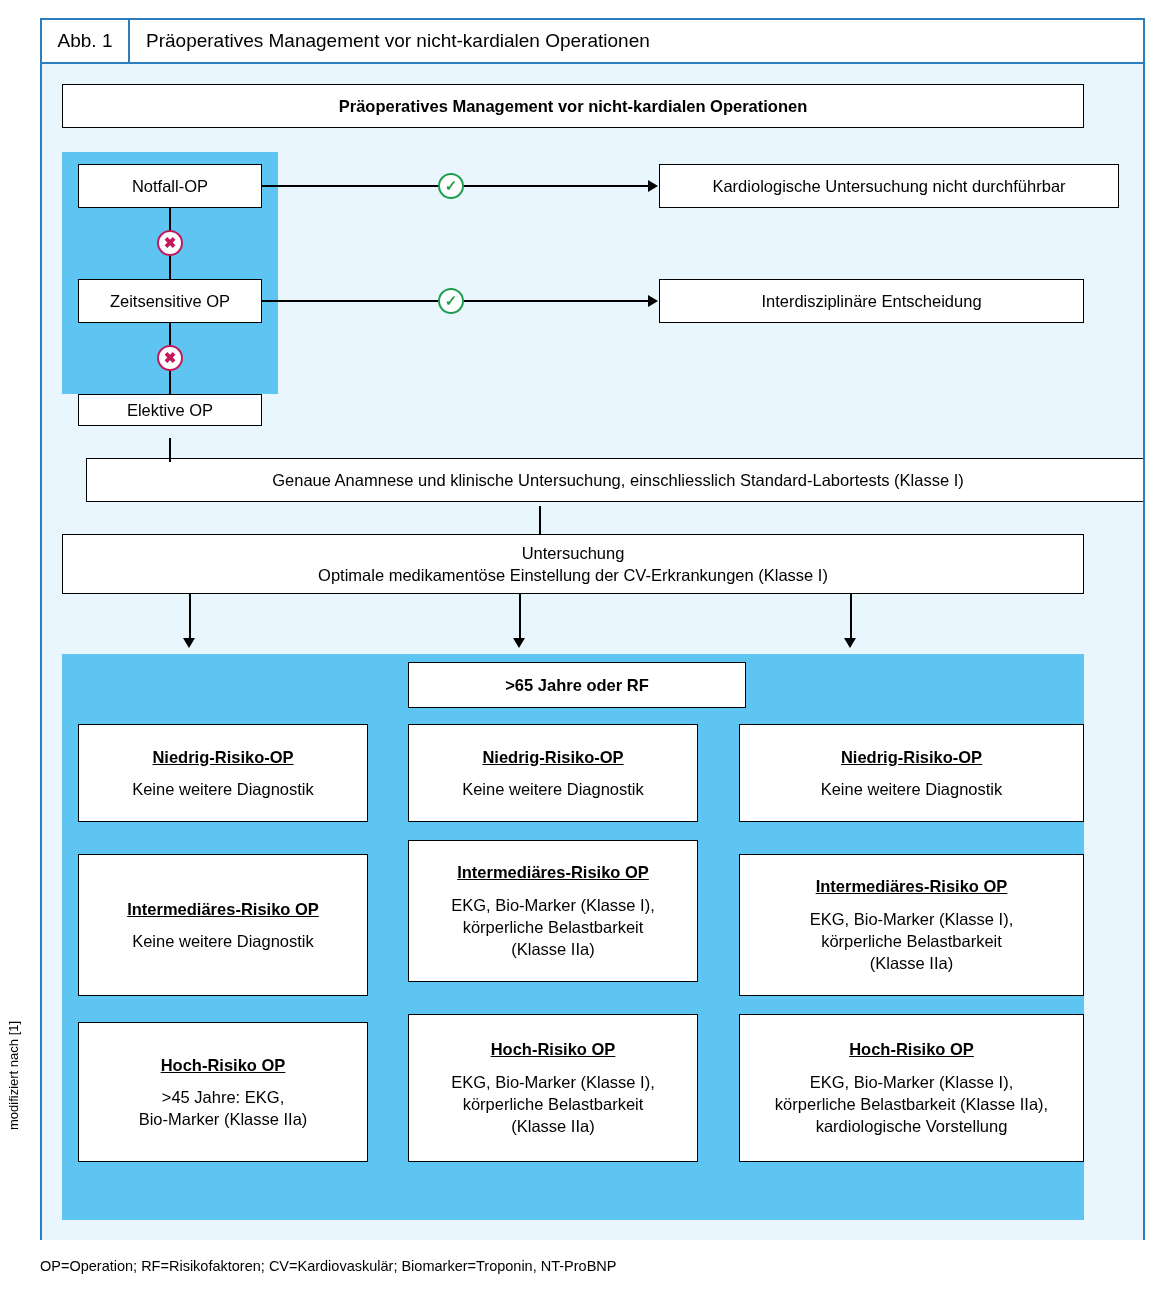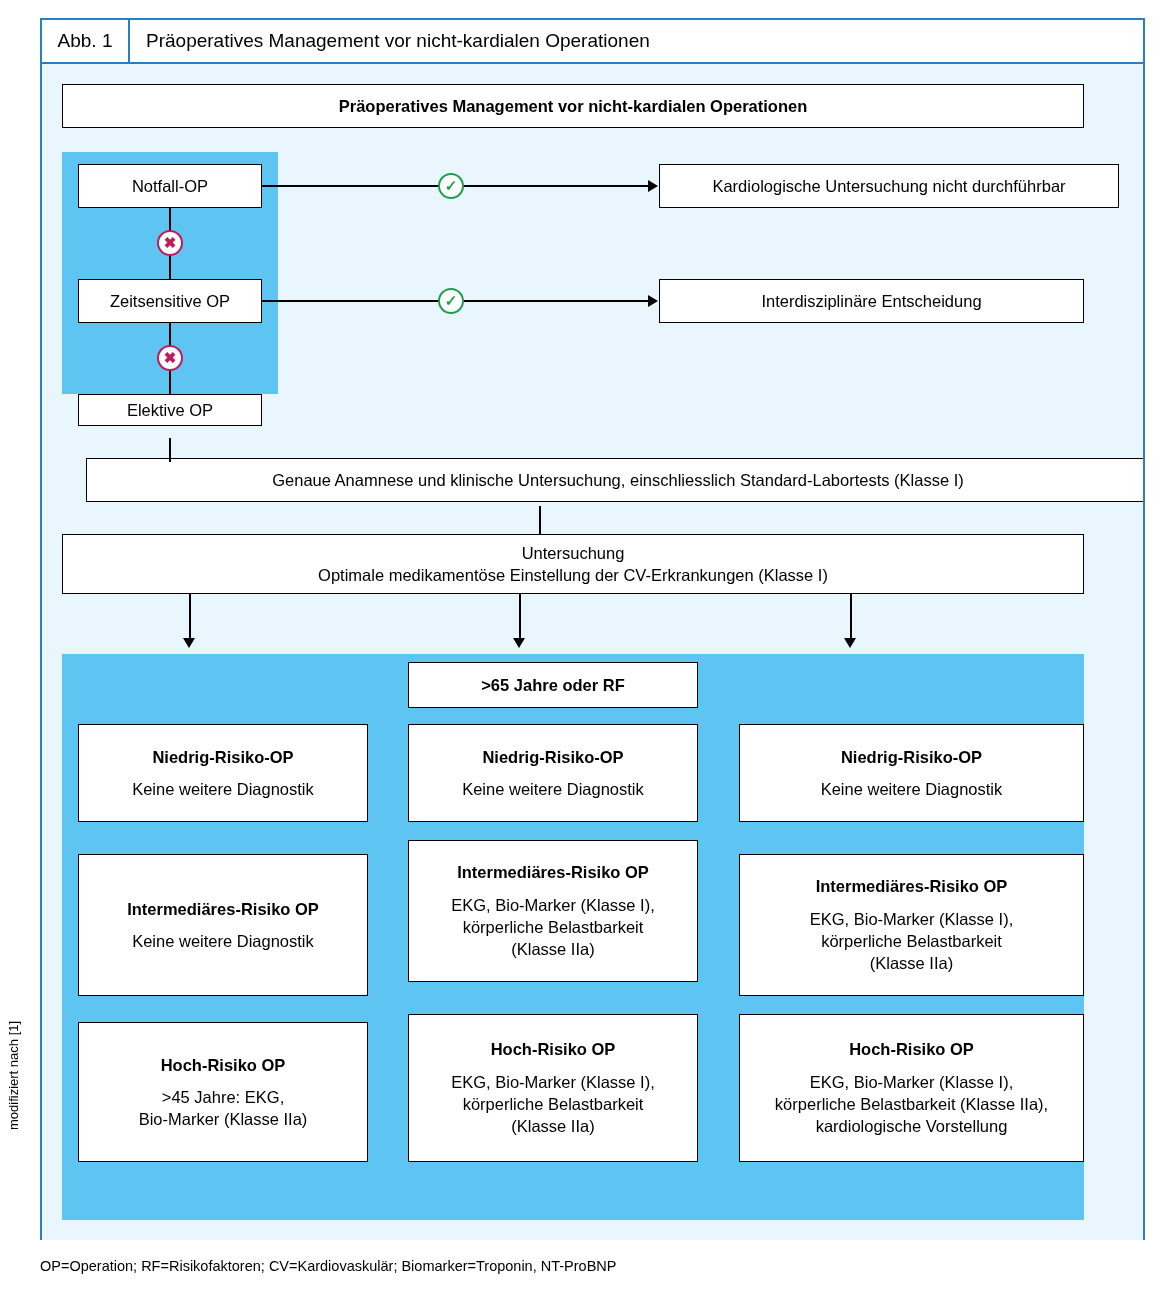--- a/index.html
+++ b/index.html
@@ -87,21 +87,21 @@
     display: flex;
     flex-direction: column;
     align-items: center;
     justify-content: center;
     text-align: center;
     font-size: 16.5px;
     line-height: 1.35;
     padding: 4px 6px;
   }
   .box.bold { font-weight: bold; }
-  .box .hdr { font-weight: bold; }
+  .box .hdr { font-weight: bold; text-decoration: underline; }
   .box .sub { font-weight: normal; }
   .gap { height: 10px; }
 
   
   .panel {
     position: absolute;
     background: #5ec5f2;
     box-sizing: border-box;
   }
 
@@ -234,21 +234,21 @@
         <div class="gap"></div>
         <div class="sub">Keine weitere Diagnostik</div>
       </div>
       <div class="box" style="left:36px; top:958px; width:290px; height:140px; white-space:pre-line;">
         <div class="hdr">Hoch-Risiko OP</div>
         <div class="gap"></div>
         <div class="sub" style="white-space:pre-line;">&gt;45 Jahre: EKG,
 Bio-Marker (Klasse IIa)</div>
       </div>
 
-      <div class="box bold" style="left:366px; top:598px; width:290px; height:46px;">&gt;65 Jahre oder RF</div>
+      <div class="box bold" style="left:366px; top:598px; width:338px; height:46px;">&gt;65 Jahre oder RF</div>
       <div class="box" style="left:366px; top:660px; width:290px; height:98px;">
         <div class="hdr">Niedrig-Risiko-OP</div>
         <div class="gap"></div>
         <div class="sub">Keine weitere Diagnostik</div>
       </div>
       <div class="box" style="left:366px; top:776px; width:290px; height:142px;">
         <div class="hdr">Intermediäres-Risiko OP</div>
         <div class="gap"></div>
         <div class="sub" style="white-space:pre-line;">EKG, Bio-Marker (Klasse I),
 körperliche Belastbarkeit

